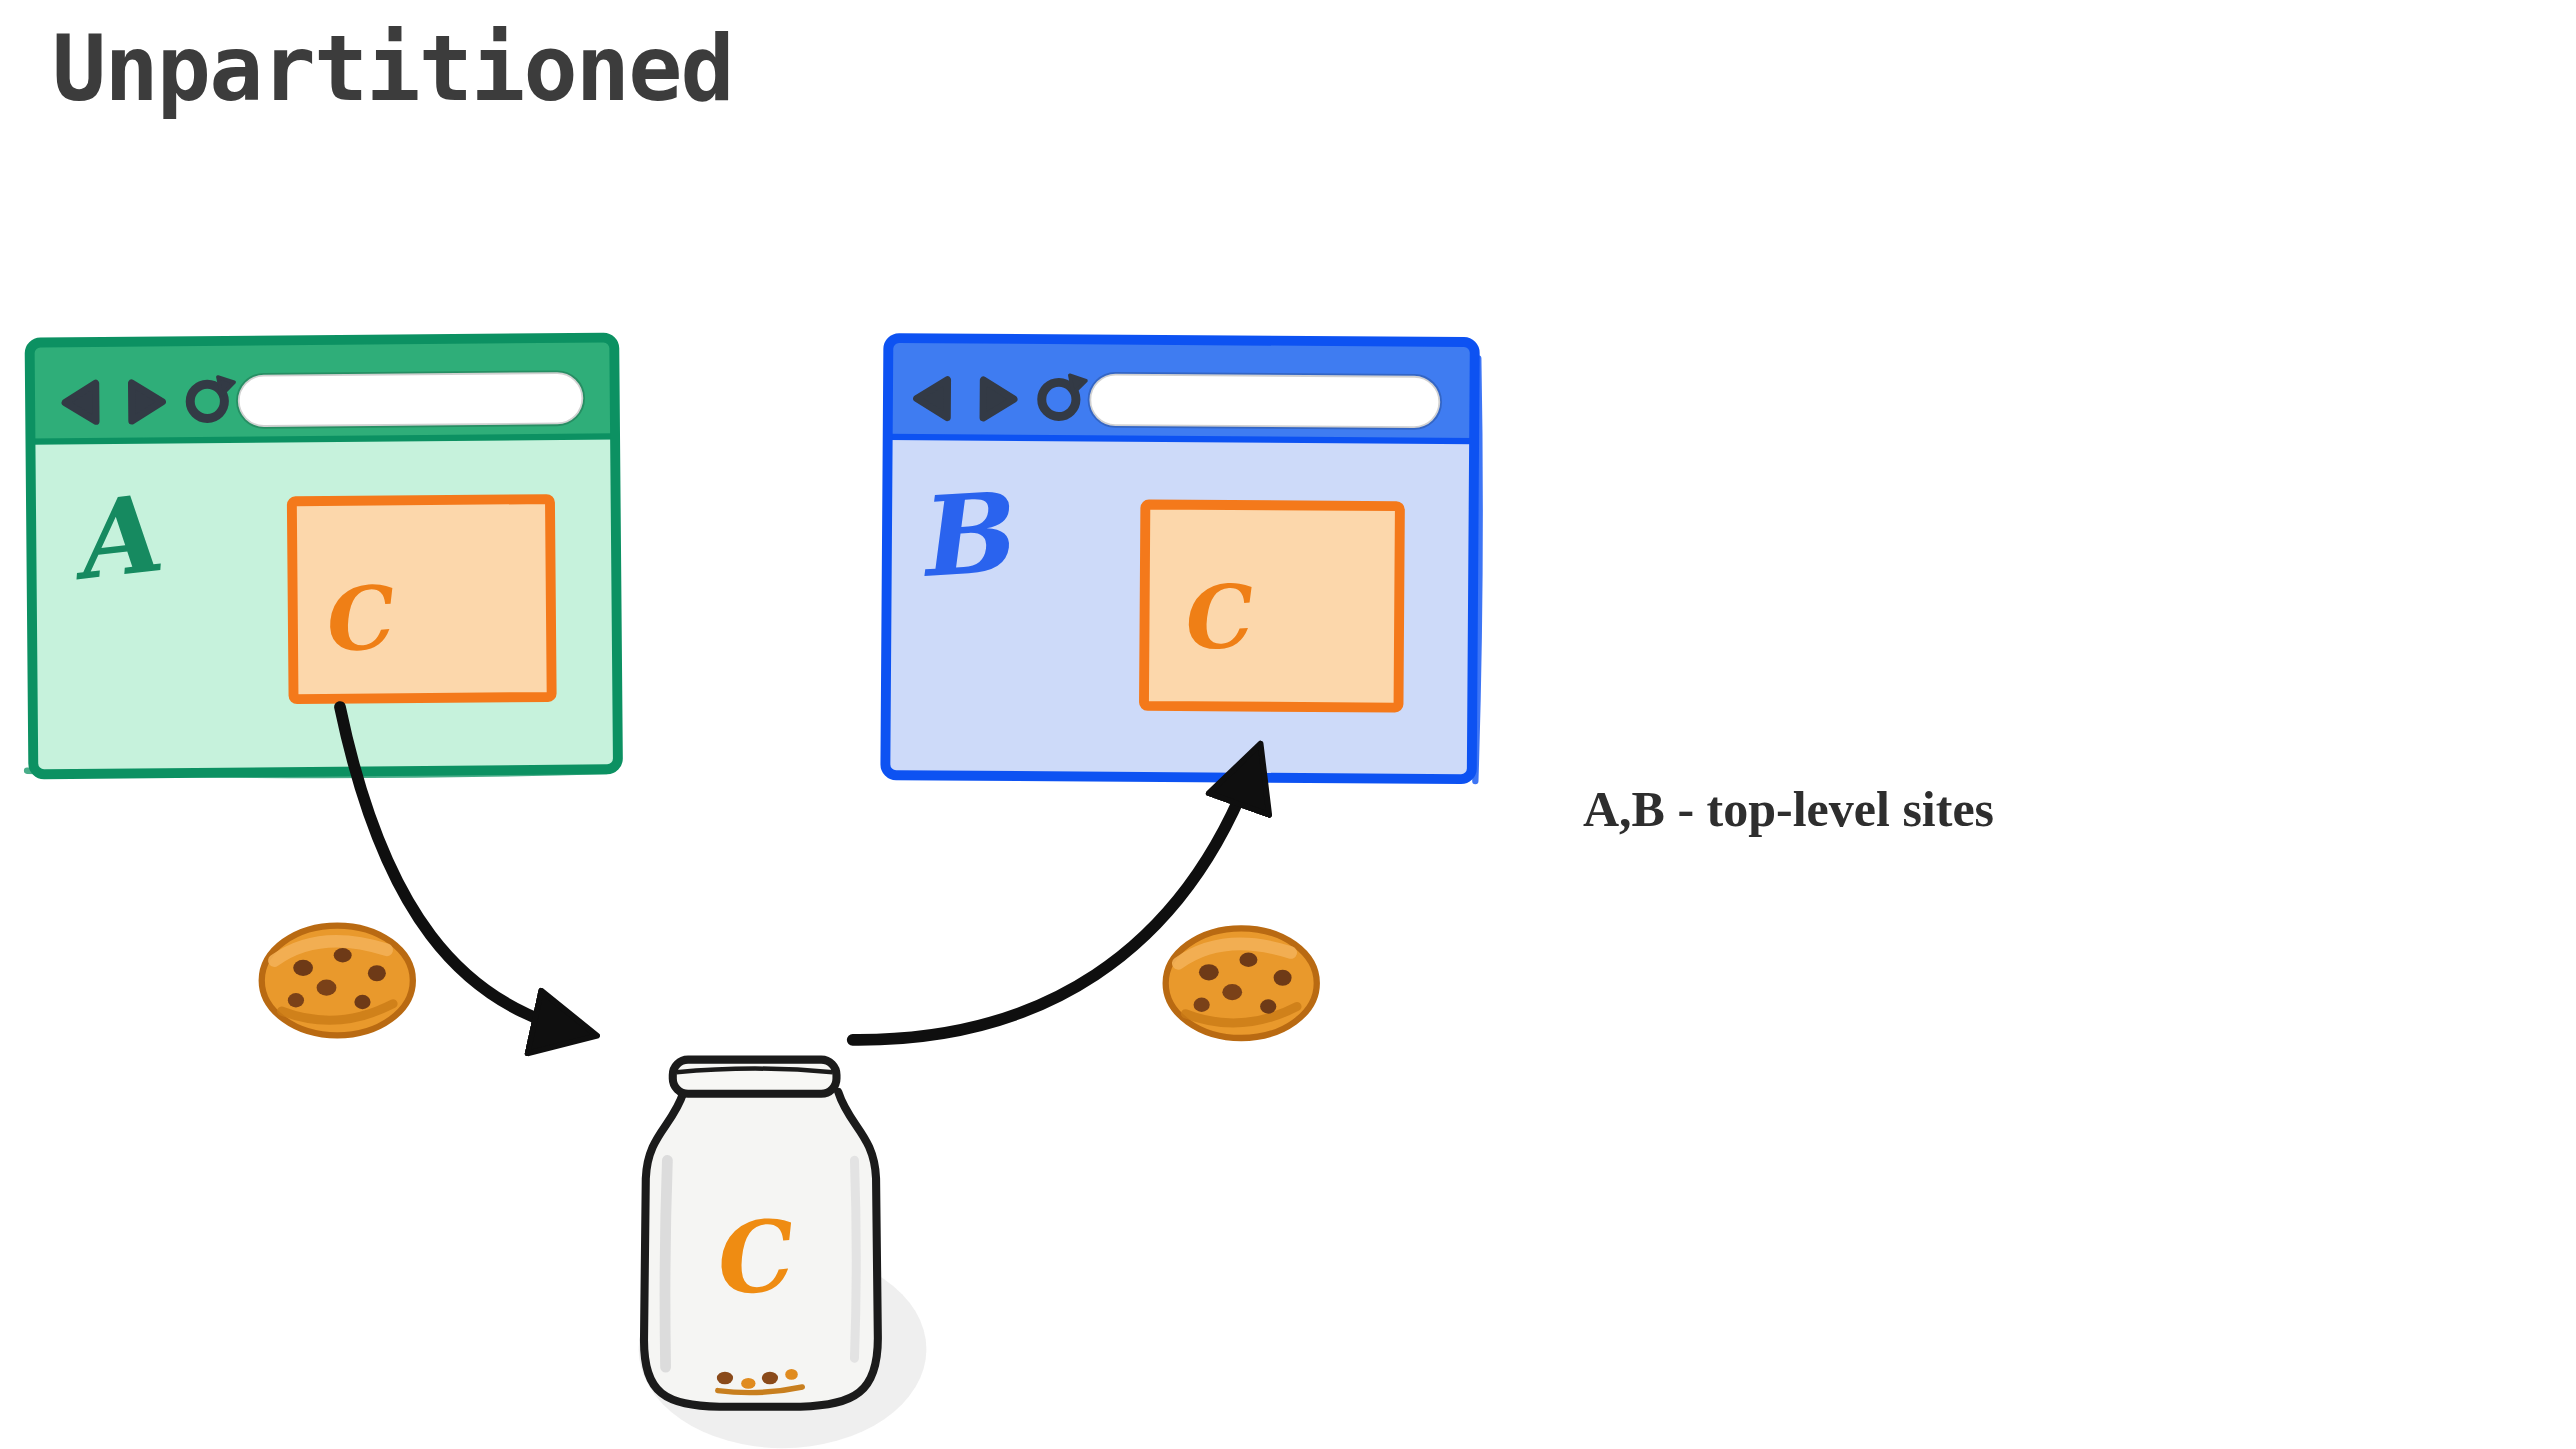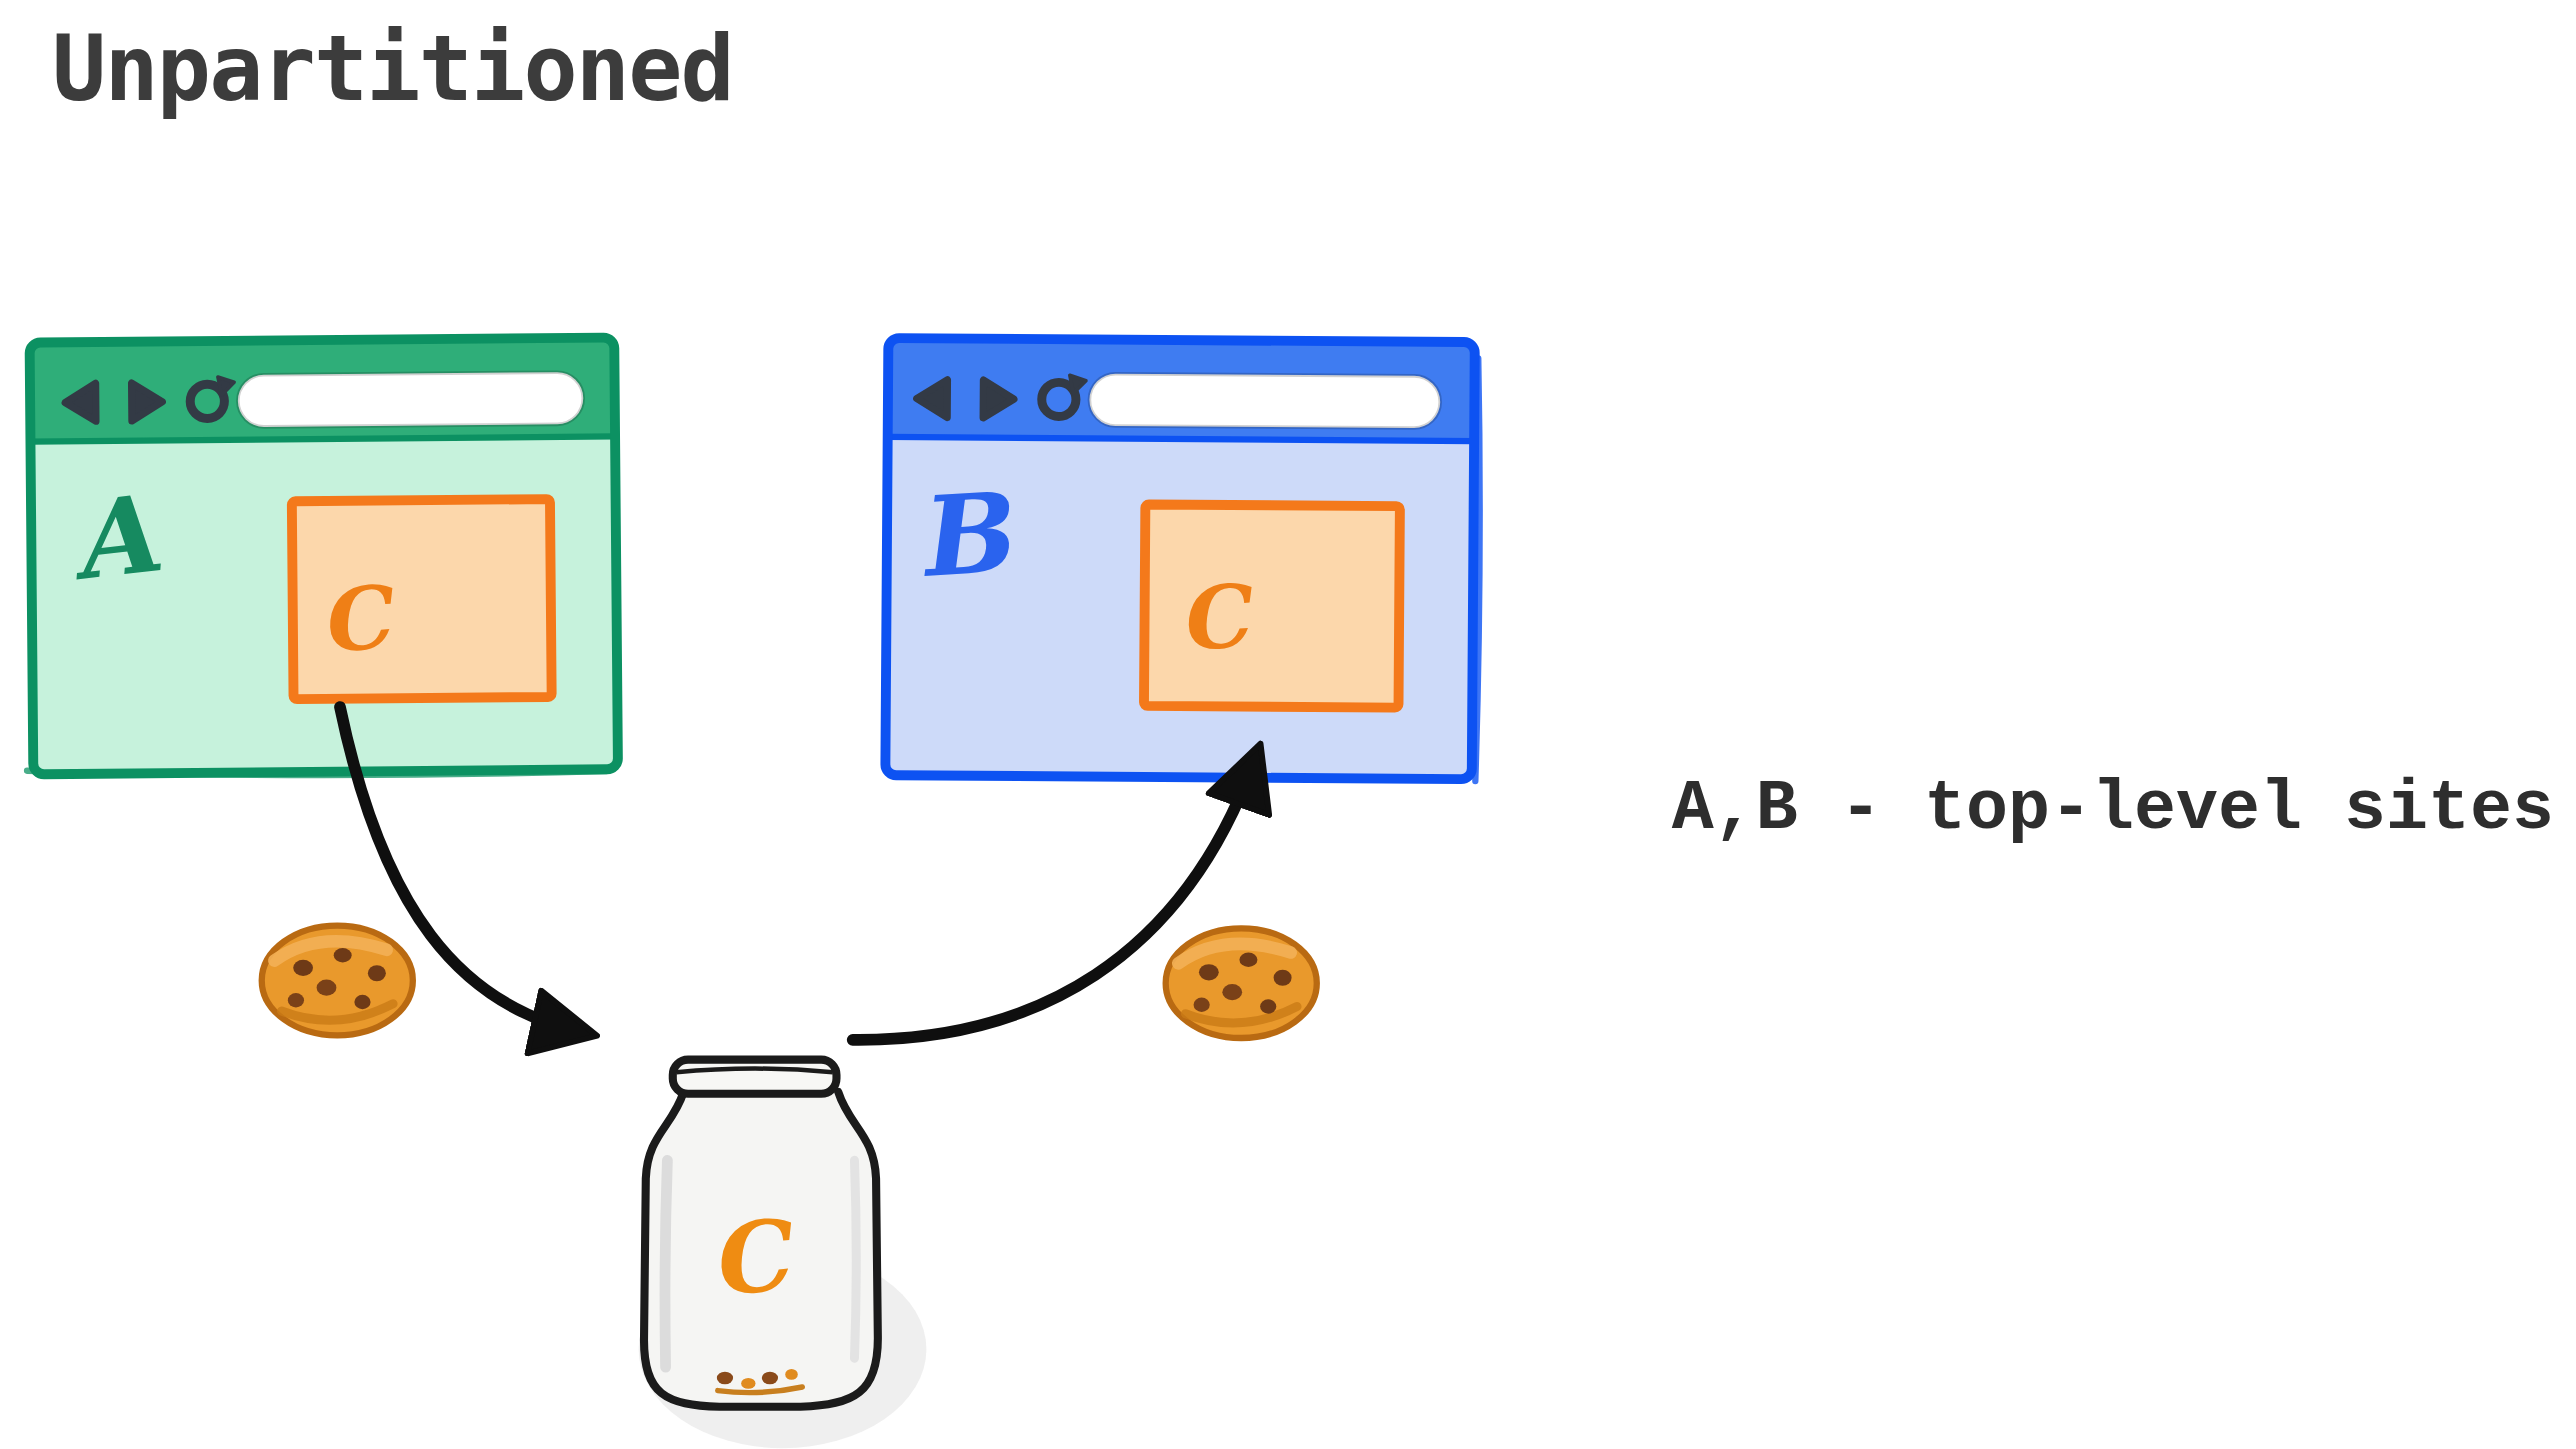--- a/index.html
+++ b/index.html
@@ -31,23 +31,23 @@
     left: 0;
     top: 0;
     width: 2576px;
     height: 1450px;
   }
   #legend {
     position: absolute;
     left: 1583px;
     top: 572px;
     width: 971px;
-    text-align: right;
-    font-family: Liberation Mono, monospace;
-    font-size: 70px;
+    text-align: left;
+    font-family: Liberation Serif, serif;
+    font-size: 50px;
     font-weight: bold;
     line-height: 95px;
     color: #2e2e2e;
     white-space: pre;
   }
   .legend-line { display: block; }
   .script-letter {
     font-family: "DejaVu Serif", serif;
     font-style: italic;
     font-weight: bold;

